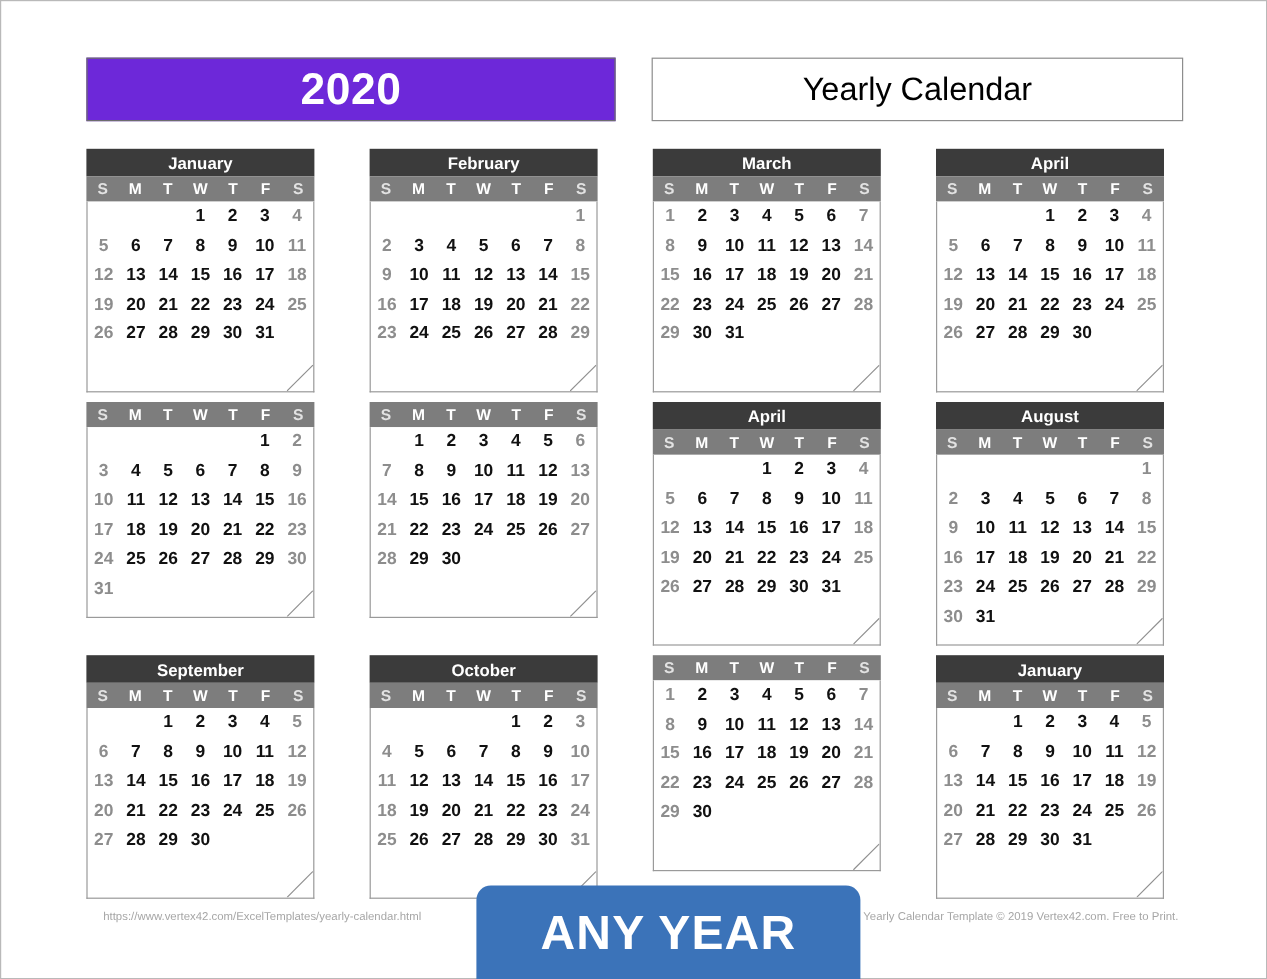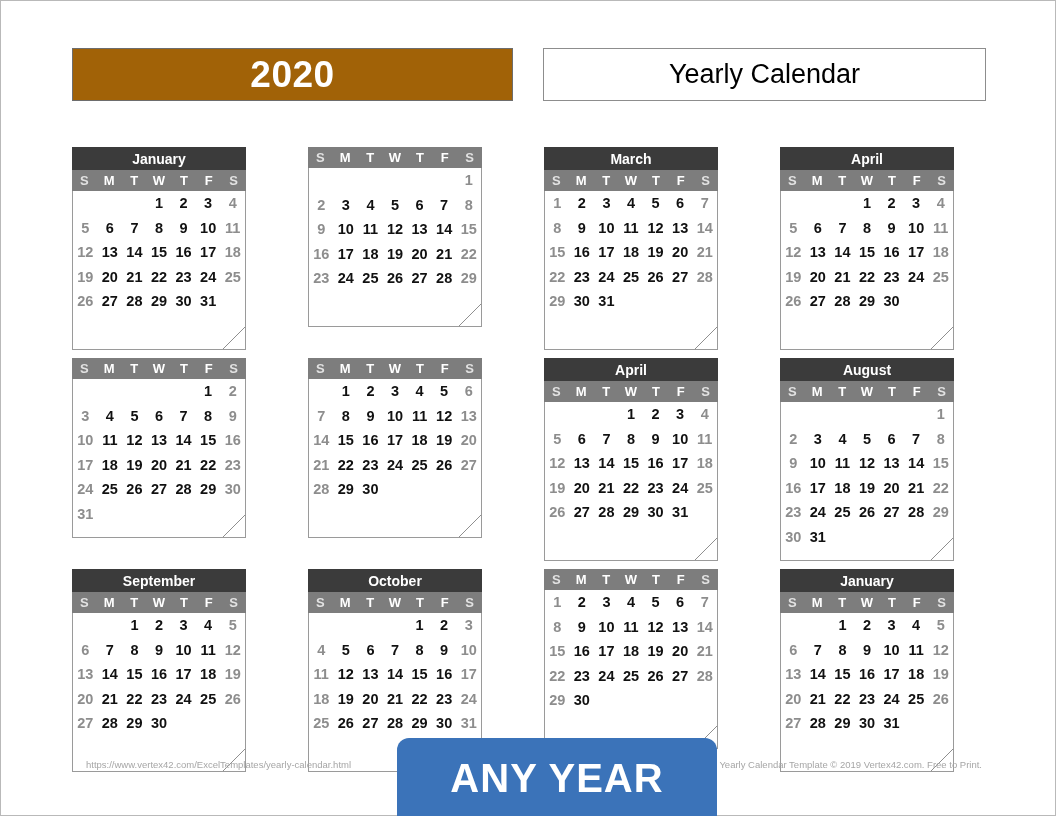--- a/index.html
+++ b/index.html
@@ -29,21 +29,21 @@
     left: 71px;
     top: 47px;
     width: 914px;
     height: 53px;
     display: flex;
     justify-content: space-between;
   }
   .year-box {
     width: 441px;
     height: 53px;
-    background: #a16207;
+    background: #6d28d9;
     border: 1px solid #6d6d6d;
     box-sizing: border-box;
     display: flex;
     align-items: center;
     justify-content: center;
   }
   .year-box .year-text {
     color: #ffffff;
     font-size: 37px;
     font-weight: bold;
@@ -74,22 +74,21 @@
     width: 914px;
     display: grid;
     grid-template-columns: repeat(4, 206px);
     grid-template-rows: repeat(3, 205px);
     column-gap: 30px;
     row-gap: 6px;
   }
 
   .month {
     position: relative;
-    width: 174px;
-    margin-top: 23px;
+    width: 190px;
   }
 
   .month-name {
     height: 23px;
     background: #3b3b3b;
     color: #ffffff;
     font-size: 14px;
     font-weight: bold;
     display: flex;
     align-items: center;
@@ -253,20 +252,21 @@
           <div class="day empty"></div>
           <div class="day empty"></div>
           <div class="day empty"></div>
           <div class="day weekend empty"></div>
           <svg class="fold" viewBox="0 0 22 22">
             <line x1="0" y1="22" x2="22" y2="0" stroke="#8f8f8f" stroke-width="1"></line>
           </svg>
         </div>
       </div>
       <div class="month">
+        <div class="month-name">February</div>
         <div class="dow-row">
           <div class="dow weekend">S</div>
           <div class="dow">M</div>
           <div class="dow">T</div>
           <div class="dow">W</div>
           <div class="dow">T</div>
           <div class="dow">F</div>
           <div class="dow weekend">S</div>
         </div>
         <div class="days-grid">

